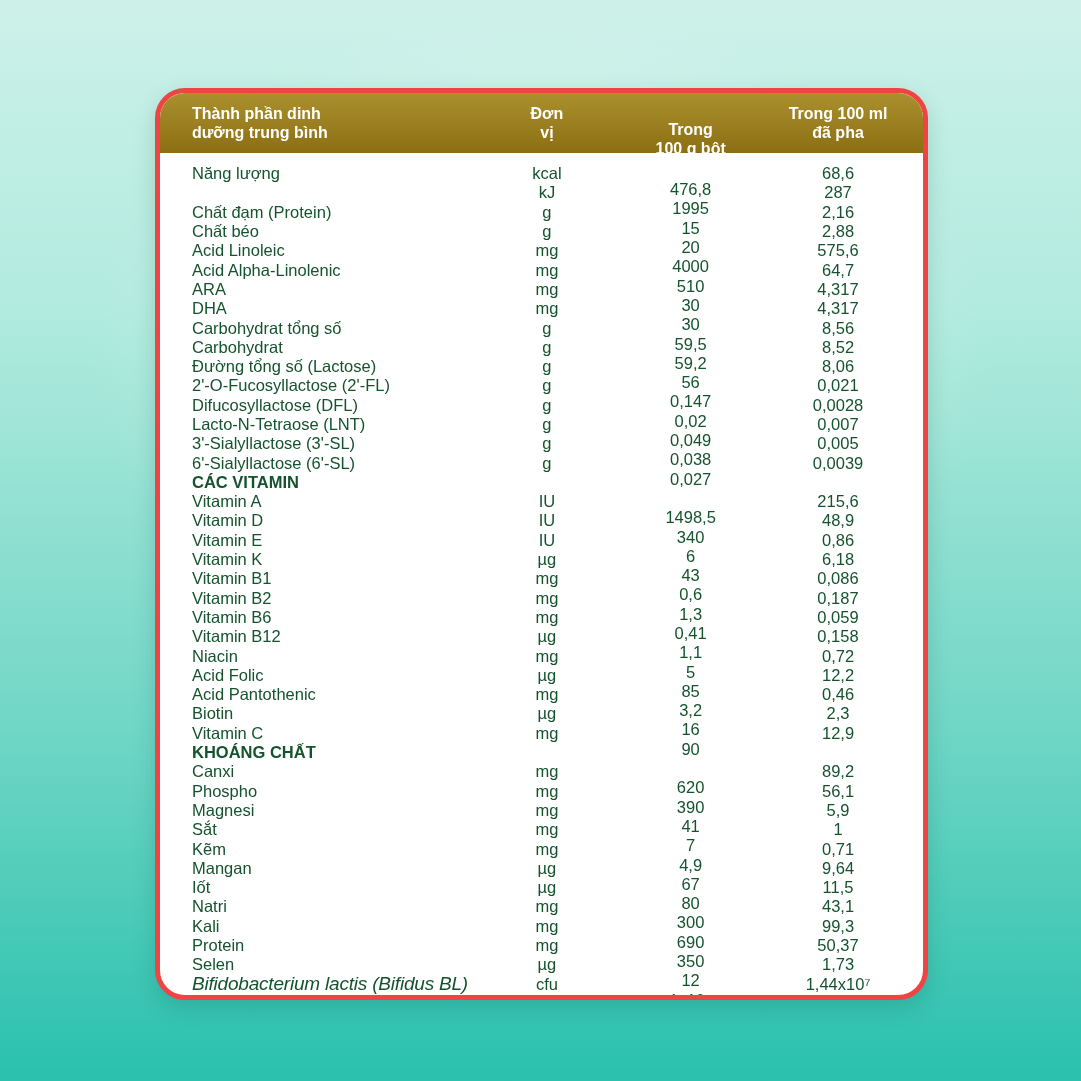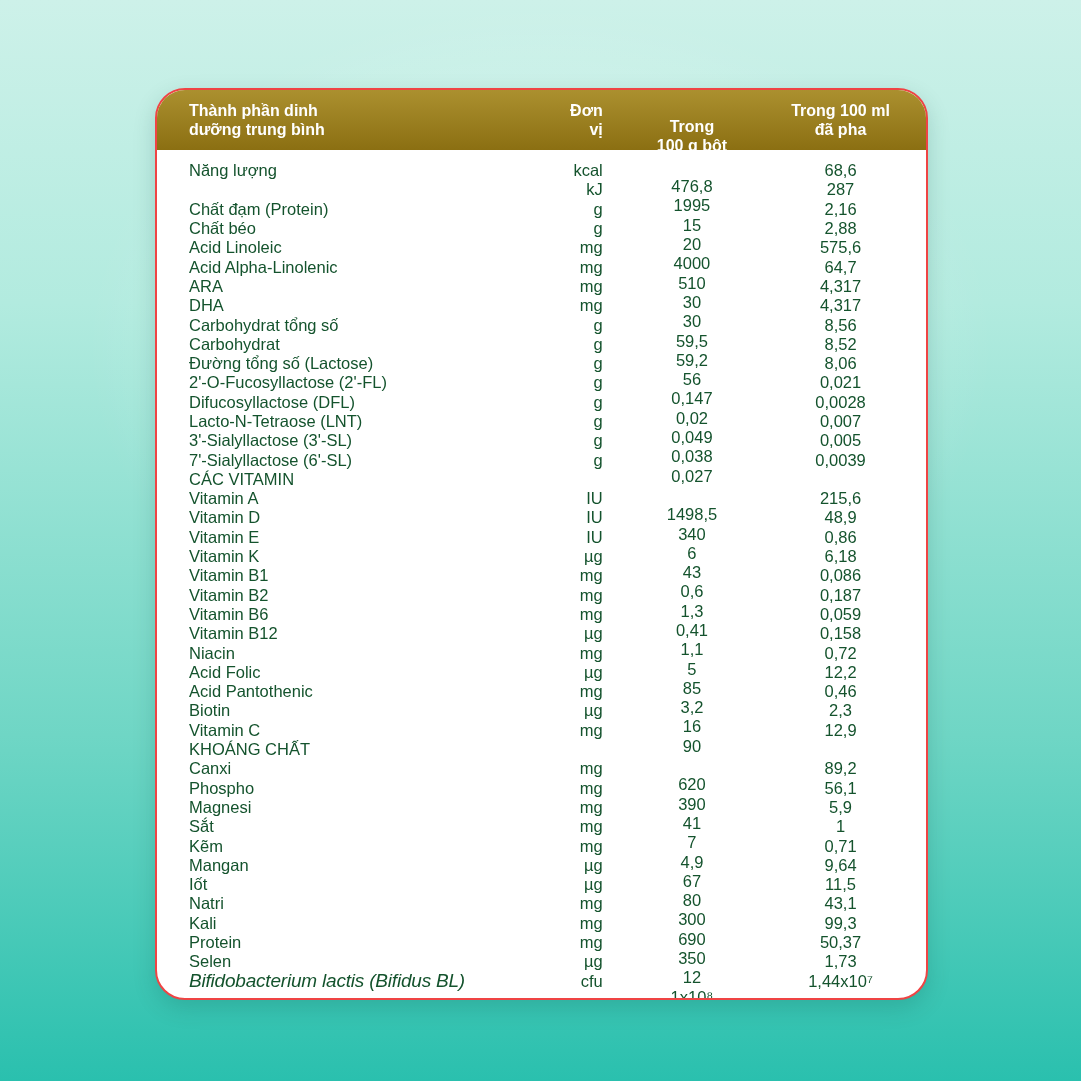--- a/index.html
+++ b/index.html
@@ -5,37 +5,37 @@
   html,body{margin:0;padding:0;}
   body{
     width:1081px;height:1081px;position:relative;overflow:hidden;
     font-family:"Liberation Sans",sans-serif;
     background:
       radial-gradient(ellipse 60% 45% at 50% 32%, rgba(255,255,255,0.40), rgba(255,255,255,0) 70%),
       linear-gradient(180deg,#cdf1e9 0%,#b2ebdf 28%,#6fd6c5 68%,#2ac0ae 100%);
   }
   .card{
     position:absolute;left:155px;top:88px;width:773px;height:912px;
-    background:#ffffff;border:2px solid #ef4444;border-radius:30px;
+    background:#ffffff;border:5px solid #ef4444;border-radius:30px;
     box-sizing:border-box;overflow:hidden;
     box-shadow:0 8px 22px rgba(0,70,60,0.18);
   }
   .thead{
     display:flex;align-items:center;height:60px;
     background:linear-gradient(180deg,#ab902f 0%,#8b6f12 100%);
     color:#ffffff;font-weight:bold;font-size:16px;line-height:19px;
     white-space:pre-line;padding-right:26px;
   }
   .tbody{padding-top:11px;color:#14532d;font-size:16.5px;}
   .row{display:flex;align-items:center;height:19.3px;padding-right:26px;}
   .c1{width:45%;box-sizing:border-box;padding-left:32px;text-align:left;}
-  .c2{width:15%;text-align:right;}
+  .c2{width:15%;text-align:center;}
   .c3{width:24%;text-align:center;margin-top:32px;}
   .c4{width:16%;text-align:center;}
-  .row.section .c1{font-weight:normal;}
+  .row.section .c1{font-weight:bold;}
   .row.italic .c1{font-style:italic;font-size:19px;letter-spacing:-0.2px;}
 </style>
 </head>
 <body>
 
 <div class="card">
   <div class="thead">
     <div class="c1">Thành phần dinh
 dưỡng trung bình</div>
     <div class="c2">Đơn
@@ -130,21 +130,21 @@
     <div class="c3">0,049</div>
     <div class="c4">0,007</div>
   </div>
       <div class="row">
     <div class="c1">3'-Sialyllactose (3'-SL)</div>
     <div class="c2">g</div>
     <div class="c3">0,038</div>
     <div class="c4">0,005</div>
   </div>
       <div class="row">
-    <div class="c1">7'-Sialyllactose (6'-SL)</div>
+    <div class="c1">6'-Sialyllactose (6'-SL)</div>
     <div class="c2">g</div>
     <div class="c3">0,027</div>
     <div class="c4">0,0039</div>
   </div>
       <div class="row section">
     <div class="c1">CÁC VITAMIN</div>
     <div class="c2"></div>
     <div class="c3"></div>
     <div class="c4"></div>
   </div>

